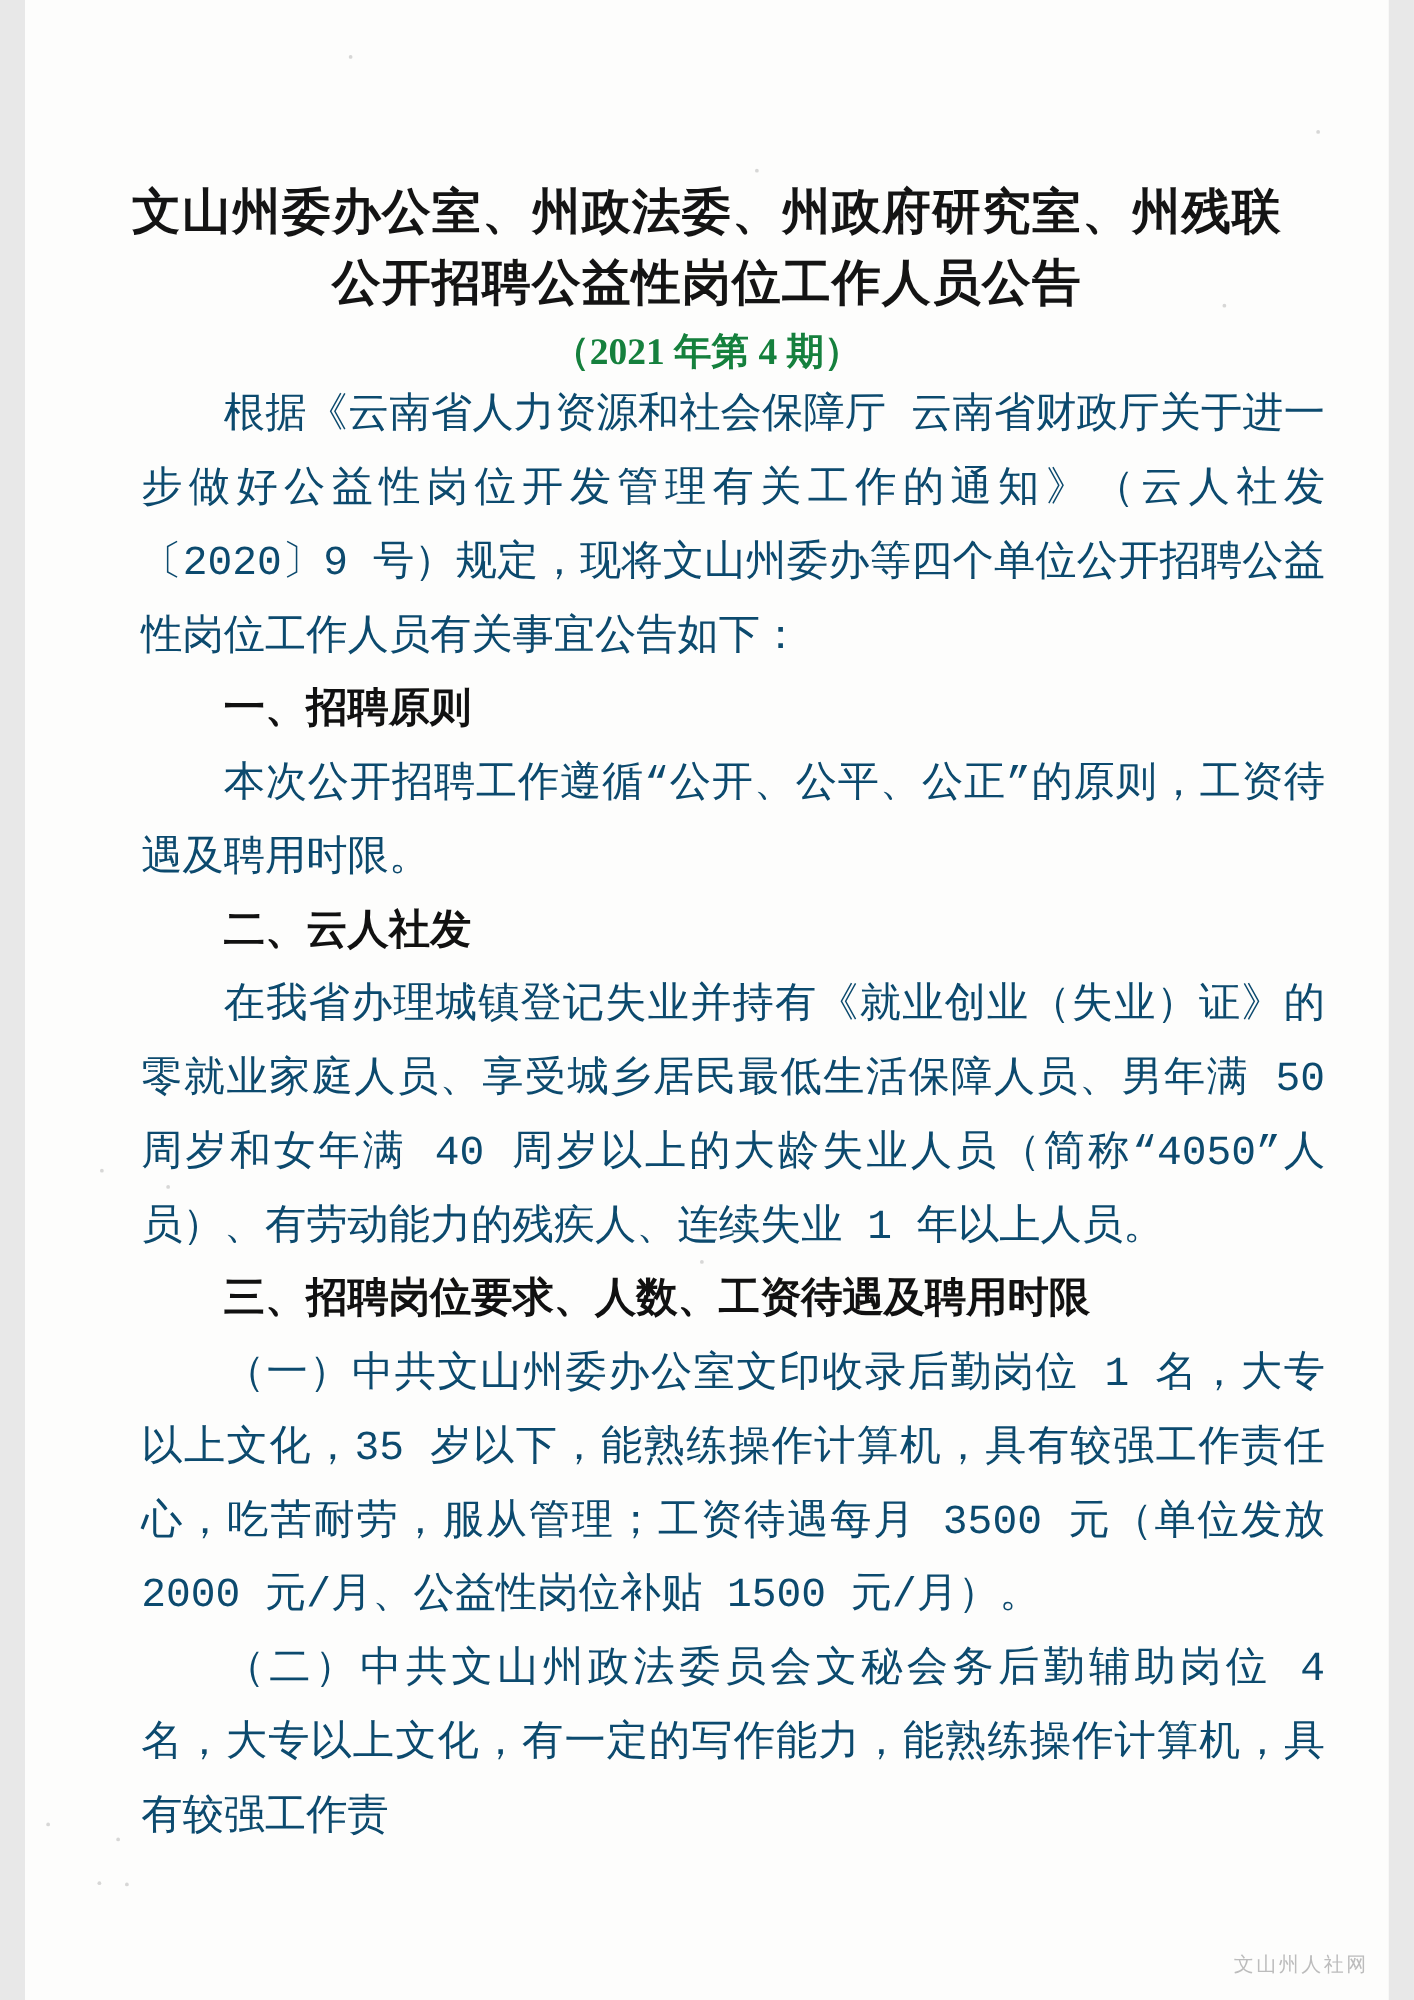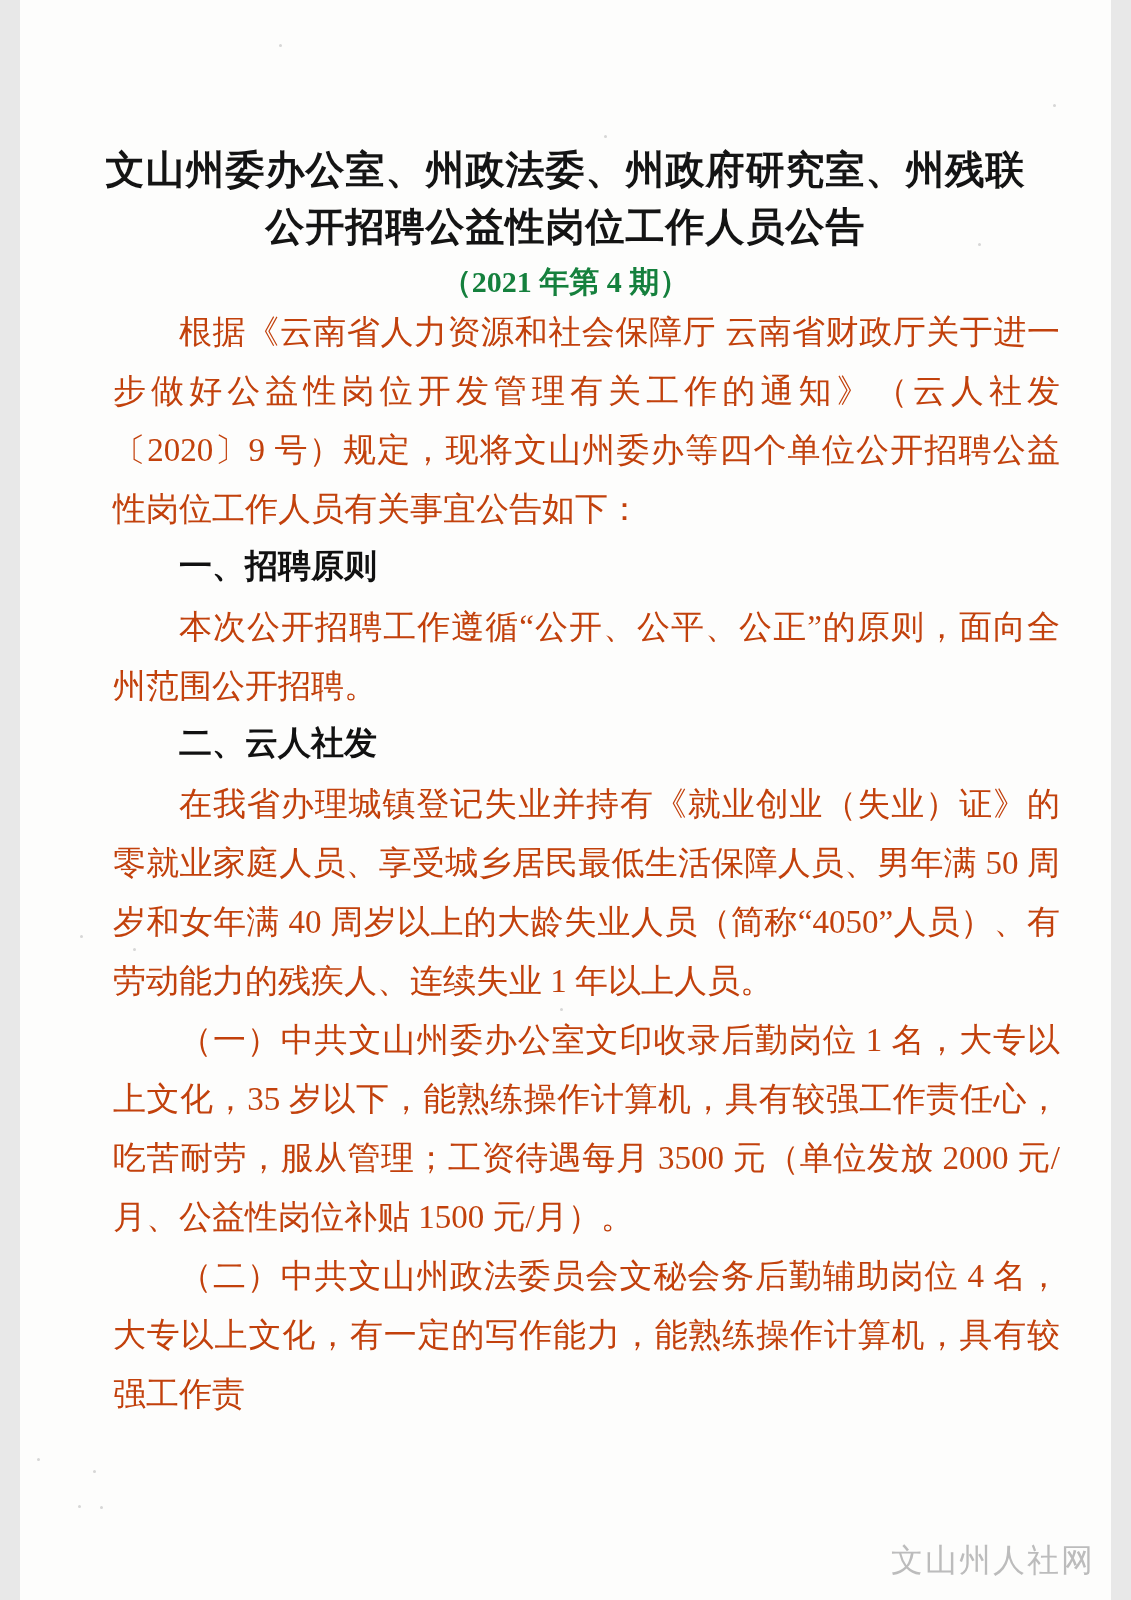--- a/index.html
+++ b/index.html
@@ -37,41 +37,41 @@
     margin-top: 4px;
     color: #15803d;
   }
   .doc-body {
     position: absolute;
     top: 303px;
     left: 93px;
     width: 947px;
   }
   .block {
-    font-family: Liberation Serif, serif;
+    font-family: Liberation Mono, monospace;
     font-size: 33px;
     line-height: 59px;
     text-align: justify;
     text-justify: inter-ideograph;
     text-indent: 2em;
     margin: 0;
-    color: #c2410c;
+    color: #0c4a6e;
   }
   .block.heading {
     font-family: Liberation Mono, monospace;
     font-weight: 700;
     text-align: left;
     color: #111111;
   }
   .watermark {
     position: absolute;
     right: 16px;
     bottom: 17px;
     font-family: "Liberation Sans", "DejaVu Sans", sans-serif;
-    font-size: 32px;
+    font-size: 16px;
     color: #bcbcbc;
     letter-spacing: 2px;
     white-space: nowrap;
   }
   .speck {
     position: absolute;
     width: 3px;
     height: 3px;
     border-radius: 50%;
     background: #8f8f8f;
@@ -85,23 +85,24 @@
 
   <div class="titles">
     <div class="title-line">文山州委办公室、州政法委、州政府研究室、州残联</div>
     <div class="title-line">公开招聘公益性岗位工作人员公告</div>
     <div class="issue">（2021 年第 4 期）</div>
   </div>
 
   <div class="doc-body">
       <div class="block body">根据《云南省人力资源和社会保障厅  云南省财政厅关于进一步做好公益性岗位开发管理有关工作的通知》（云人社发〔2020〕9 号）规定，现将文山州委办等四个单位公开招聘公益性岗位工作人员有关事宜公告如下：</div>
       <div class="block heading">一、招聘原则</div>
-      <div class="block body">本次公开招聘工作遵循“公开、公平、公正”的原则，面向全州范围公开招聘。</div>
+      <div class="block body">本次公开招聘工作遵循“公开、公平、公正”的原则，工资待遇及聘用时限。</div>
       <div class="block heading">二、云人社发</div>
       <div class="block body">在我省办理城镇登记失业并持有《就业创业（失业）证》的零就业家庭人员、享受城乡居民最低生活保障人员、男年满 50 周岁和女年满 40 周岁以上的大龄失业人员（简称“4050”人员）、有劳动能力的残疾人、连续失业 1 年以上人员。</div>
+      <div class="block heading">三、招聘岗位要求、人数、工资待遇及聘用时限</div>
       <div class="block body">（一）中共文山州委办公室文印收录后勤岗位 1 名，大专以上文化，35 岁以下，能熟练操作计算机，具有较强工作责任心，吃苦耐劳，服从管理；工资待遇每月 3500 元（单位发放 2000 元/月、公益性岗位补贴 1500 元/月）。</div>
       <div class="block body">（二）中共文山州政法委员会文秘会务后勤辅助岗位 4 名，大专以上文化，有一定的写作能力，能熟练操作计算机，具有较强工作责</div>
     </div>
 
   <div class="watermark">文山州人社网</div>
 
   <div class="speck" style="left:259px; top:44px;"></div>
   <div class="speck" style="left:584px; top:135px;"></div>
   <div class="speck" style="left:700px; top:176px;"></div>
   <div class="speck" style="left:958px; top:243px;"></div>

